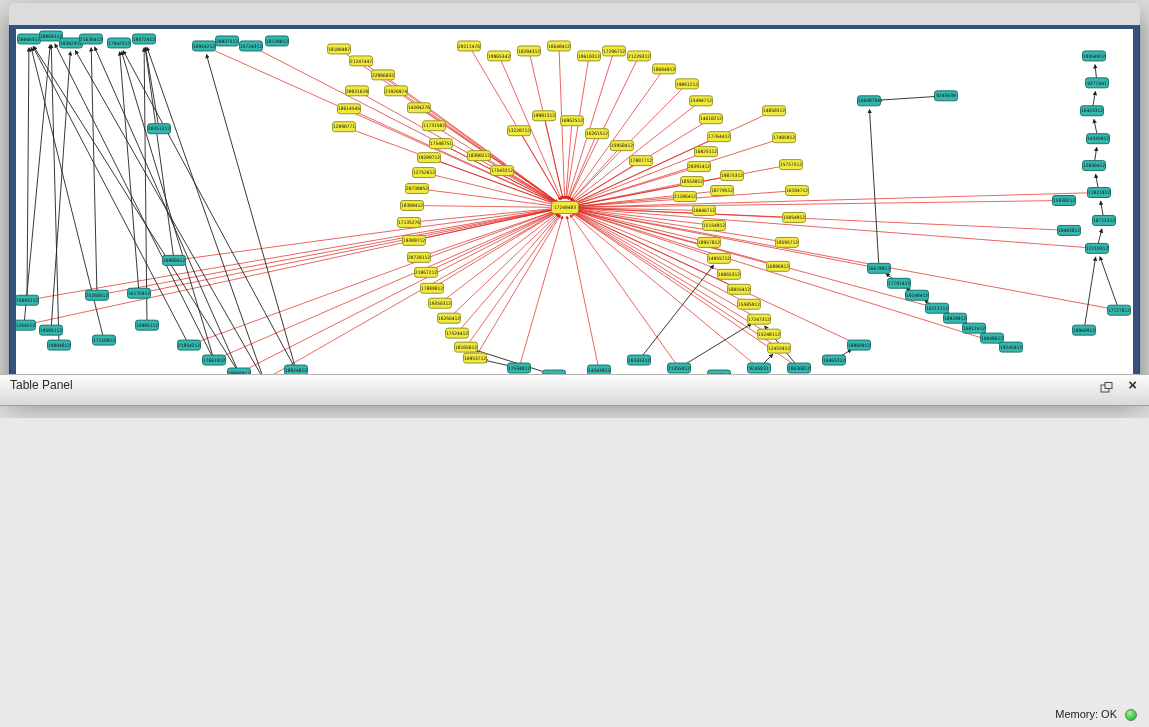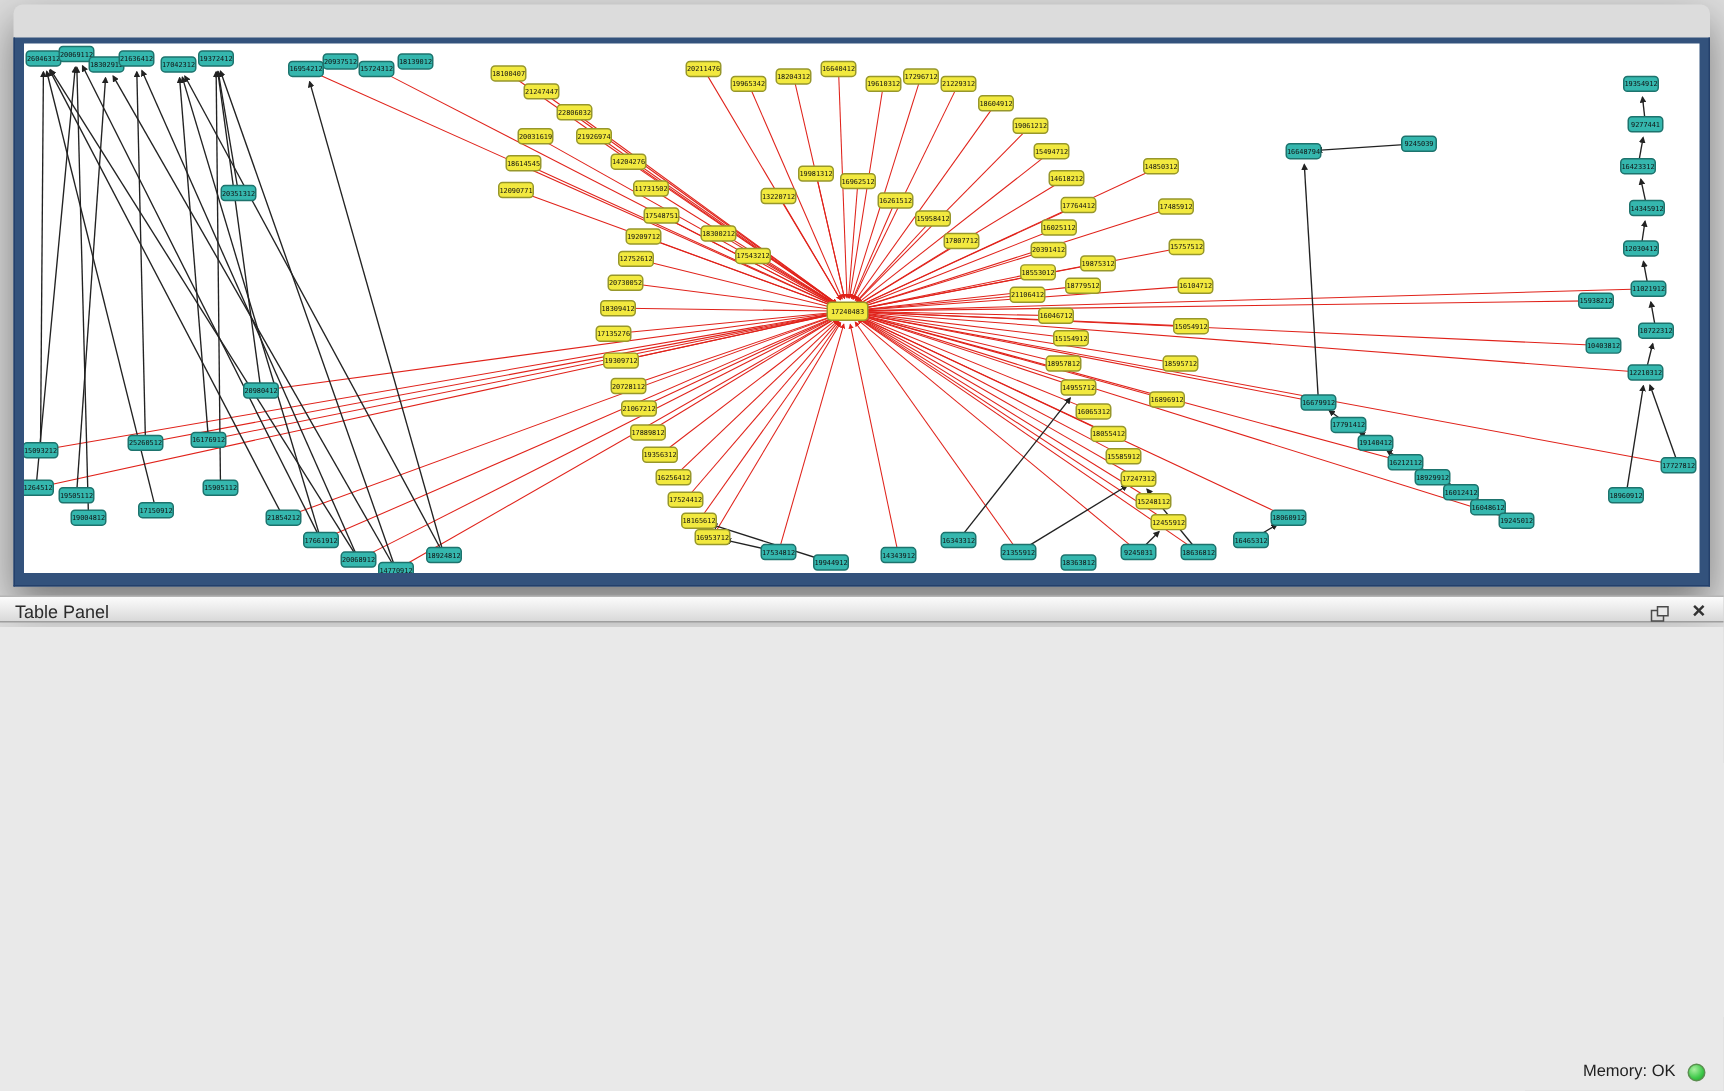--- a/index.html
+++ b/index.html
@@ -24,21 +24,21 @@
     border:1px solid #24406b;border-top:none;box-sizing:border-box;}
   .graph-canvas{position:absolute;top:4px;left:6px;right:6px;bottom:8px;background:#ffffff;overflow:hidden;}
   .graph-canvas svg{position:absolute;inset:0;width:100%;height:100%;}
   .edge-r{stroke:#e0221a;stroke-width:.7;}
   .edge-k{stroke:#222222;stroke-width:.9;}
   .node-y{fill:#f2e93f;stroke:#97972b;stroke-width:1;}
   .node-t{fill:#35b7ae;stroke:#1d736d;stroke-width:1;}
   .nlabel{font-size:4.6px;font-family:"DejaVu Sans Mono",monospace;fill:#111;text-anchor:middle;}
 
   
-  .panel-header{position:absolute;top:397px;left:0;width:1149px;height:18px;
+  .panel-header{position:absolute;top:374px;left:0;width:1149px;height:32px;
     background:linear-gradient(#fcfcfc,#d9d9d9);border-top:1px solid #b5b5b5;
     border-bottom:1px solid #9e9e9e;box-sizing:border-box;text-align:right;}
   .panel-title{position:absolute;left:10px;top:0;line-height:20px;font-size:12px;color:#2b2b2b;}
   .ph-float{position:absolute;right:36px;top:4px;cursor:pointer;}
   .ph-close{position:absolute;right:12px;top:0;line-height:20px;font-size:15px;font-weight:bold;color:#333;cursor:pointer;}
 
   .panel-body{position:absolute;top:418px;left:0;right:0;bottom:0;background:#e9e9e9;}
 
   .statusbar{position:absolute;left:0;right:0;bottom:0;height:26px;}
   .mem-label{position:absolute;right:32px;bottom:7px;font-size:11px;color:#222;margin-left:33px;}

